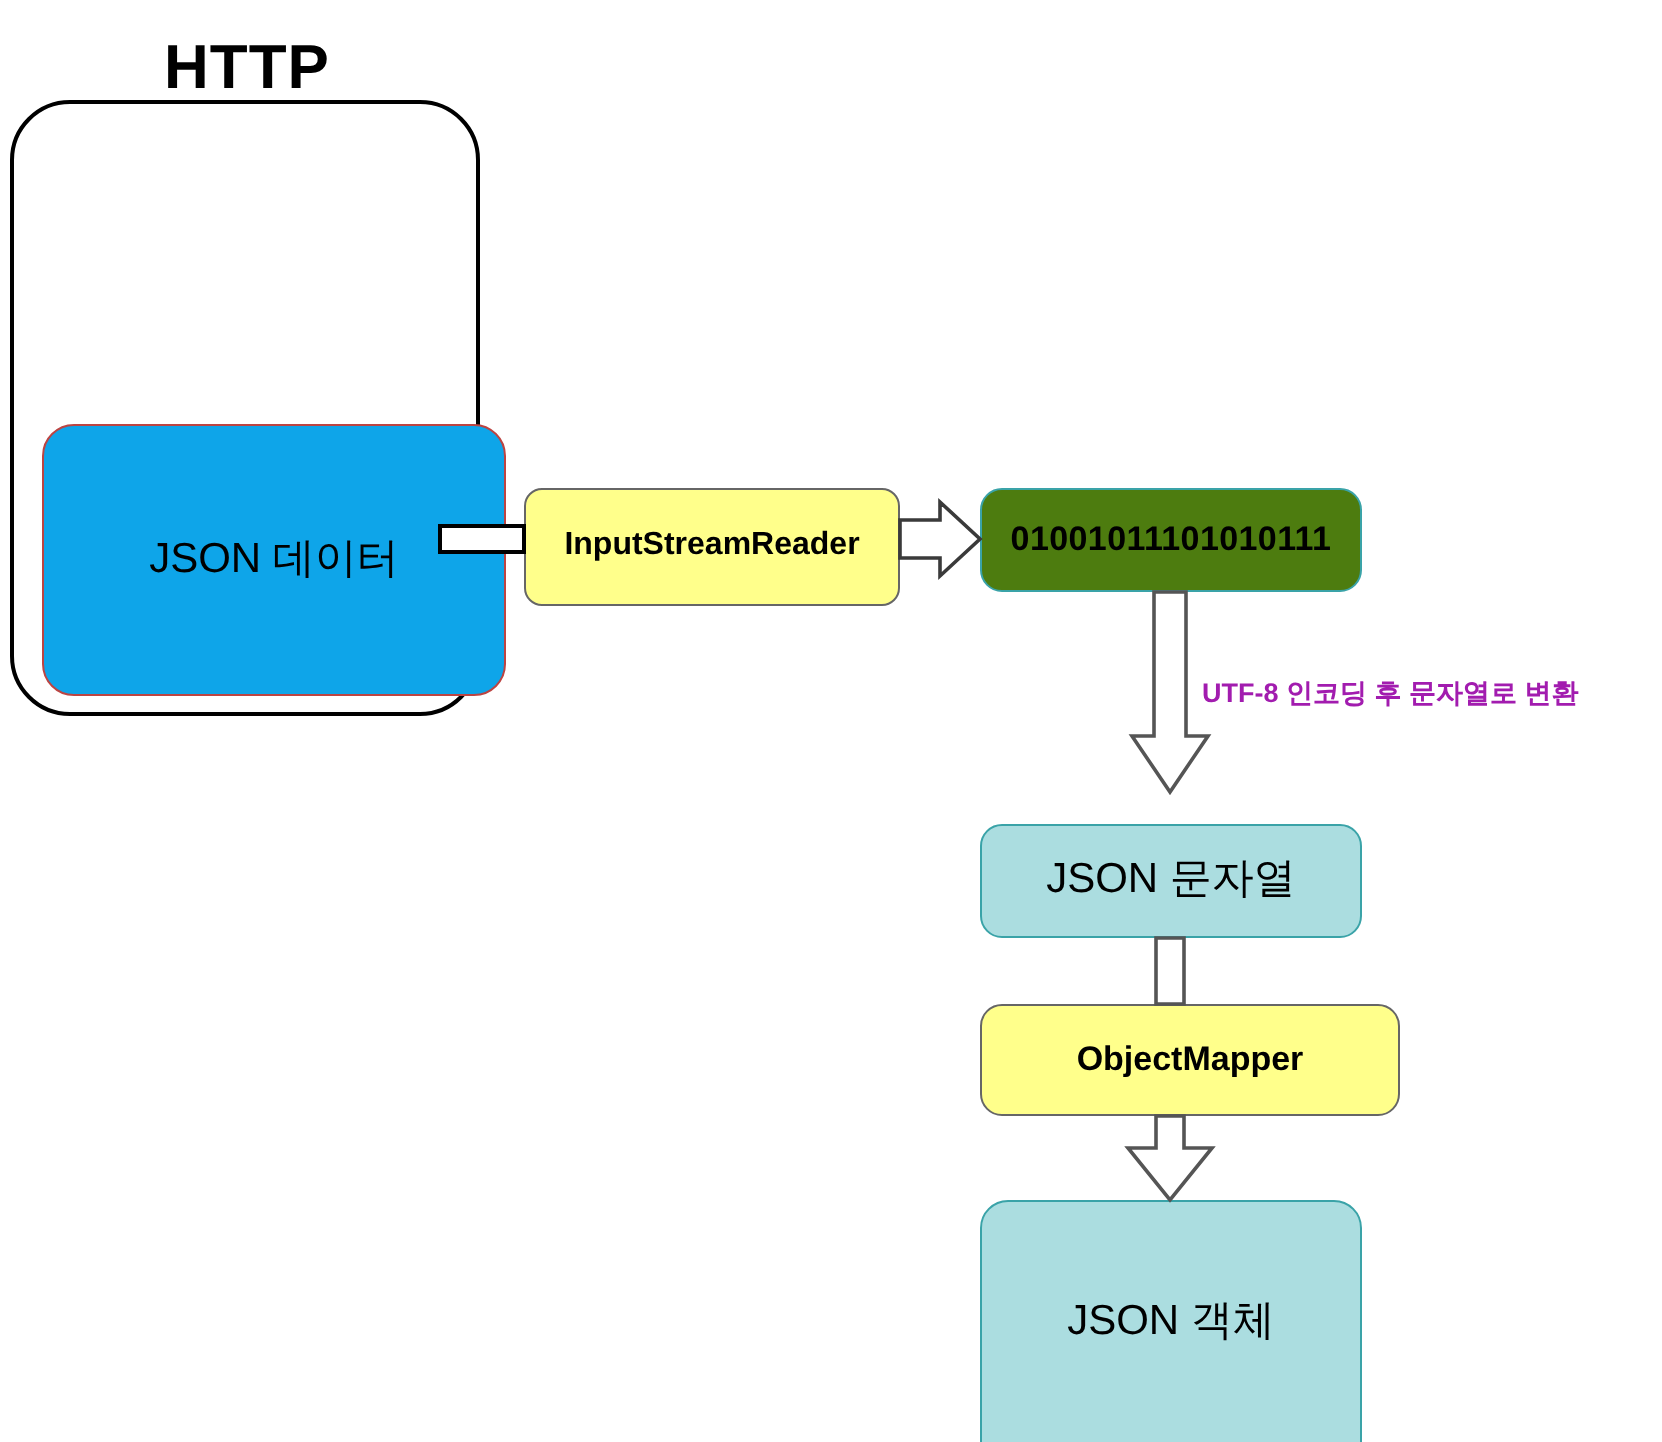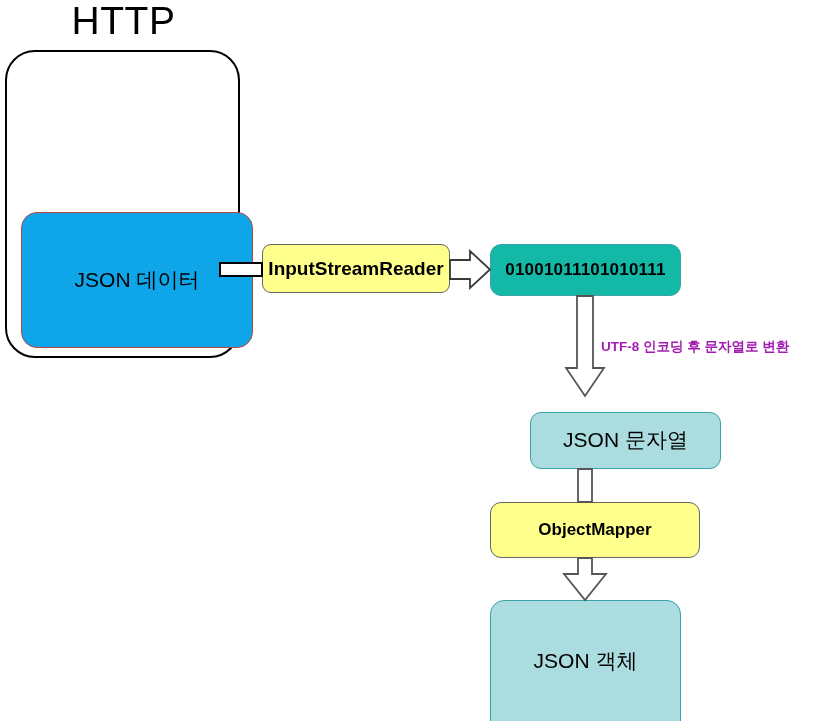--- a/index.html
+++ b/index.html
@@ -26,25 +26,25 @@
     align-items: center;
     justify-content: center;
     text-align: center;
     color: #000000;
     line-height: 1.15;
   }
 
   
   #http-title {
     left: 36px;
-    top: 0;
+    top: 13px;
     width: 175px;
     height: 42px;
-    font-size: 39px;
-    font-weight: 400;
+    font-size: 31px;
+    font-weight: 700;
     letter-spacing: 0.5px;
   }
 
   
   #http-container {
     left: 5px;
     top: 50px;
     width: 235px;
     height: 308px;
     background: #ffffff;
@@ -74,50 +74,49 @@
     border-radius: 16px;
     font-size: 21px;
     font-weight: 400;
   }
 
   
   #input-stream-reader-box {
     left: 262px;
     top: 244px;
     width: 188px;
-    height: 49px;
+    height: 59px;
     background: #ffff8b;
     border: 1.4px solid #666666;
     border-radius: 9px;
-    font-size: 19px;
+    font-size: 16px;
     font-weight: bold;
   }
   #binary-box {
     left: 490px;
     top: 244px;
     width: 191px;
     height: 52px;
-    background: #14b8a6;
+    background: #4d7c0f;
     border: 1.4px solid #3aa3a8;
     border-radius: 11px;
     font-size: 17px;
     font-weight: bold;
     letter-spacing: 0.2px;
   }
   #json-string-box {
     left: 490px;
     top: 412px;
     width: 191px;
     height: 57px;
     background: #abdde0;
     border: 1.4px solid #3aa3a8;
     border-radius: 11px;
     font-size: 21px;
     font-weight: 400;
-    margin-left: 40px;
   }
   #object-mapper-box {
     left: 490px;
     top: 502px;
     width: 210px;
     height: 56px;
     background: #ffff8b;
     border: 1.4px solid #666666;
     border-radius: 11px;
     font-size: 17px;

